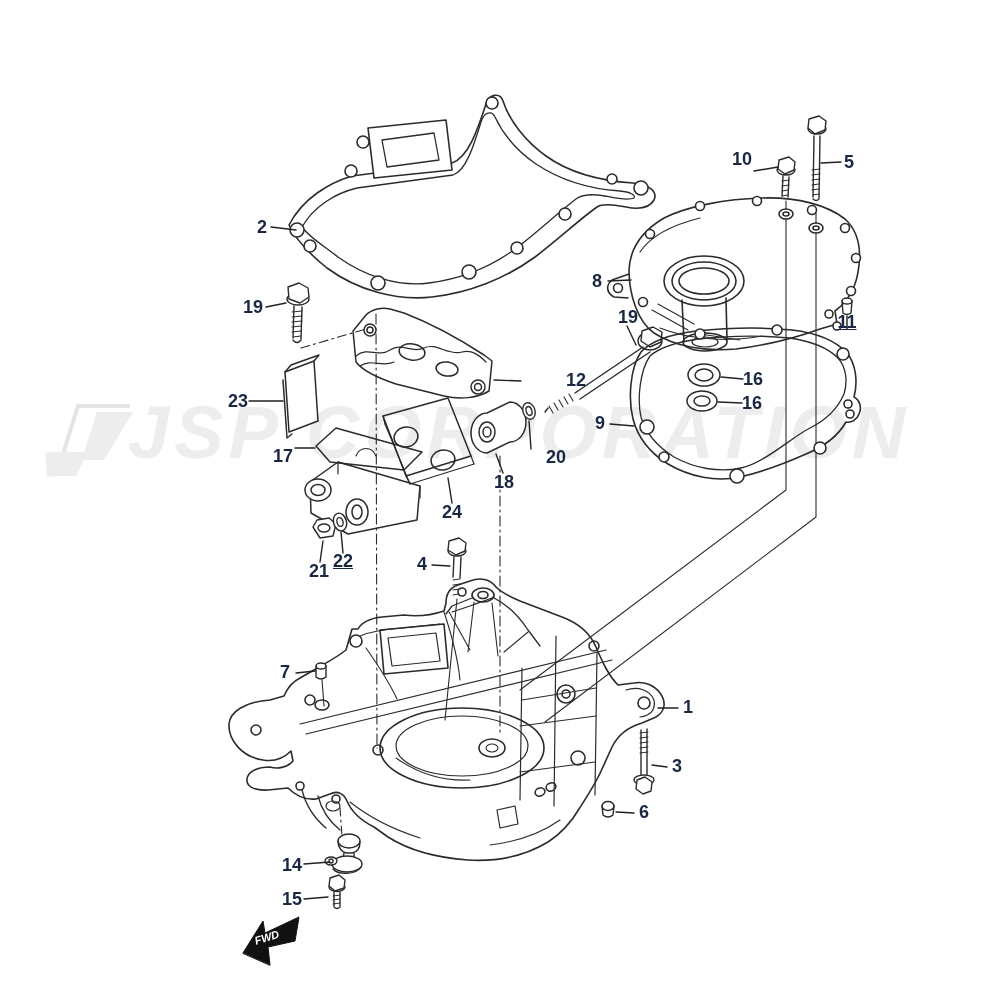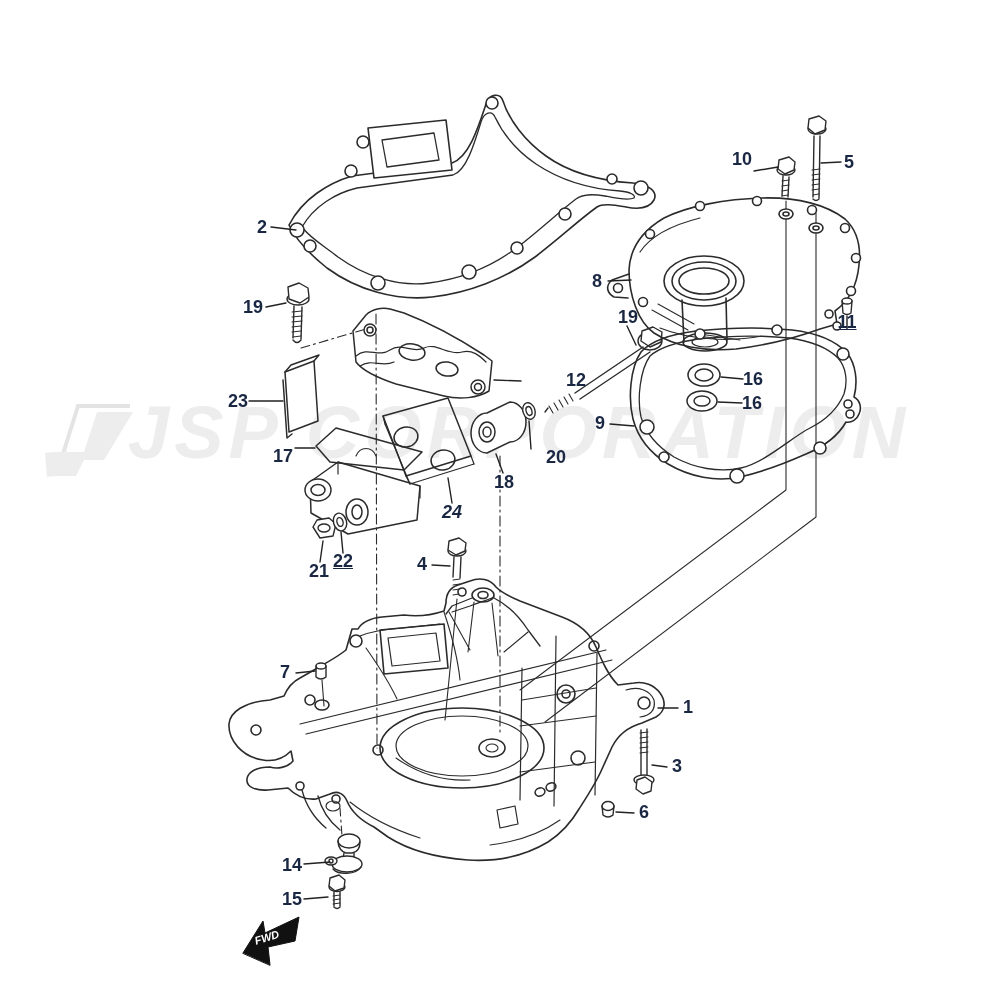--- a/index.html
+++ b/index.html
@@ -355,21 +355,21 @@
       <div class="callout" style="left: 628px; top: 317px; text-align: center;">19</div>
       <div class="callout" style="left: 847px; top: 322px; text-decoration: underline;">11</div>
       <div class="callout" style="left: 753px; top: 379px;">16</div>
       <div class="callout" style="left: 752px; top: 403px;">16</div>
       <div class="callout" style="left: 600px; top: 423px;">9</div>
       <div class="callout" style="left: 532px; top: 380px; margin-left: 44px;">12</div>
       <div class="callout" style="left: 238px; top: 401px;">23</div>
       <div class="callout" style="left: 556px; top: 457px;">20</div>
       <div class="callout" style="left: 283px; top: 456px;">17</div>
       <div class="callout" style="left: 504px; top: 482px;">18</div>
-      <div class="callout" style="left: 452px; top: 512px; font-style: italic;">24</div>
+      <div class="callout" style="left: 452px; top: 512px;">24</div>
       <div class="callout" style="left: 319px; top: 571px;">21</div>
       <div class="callout" style="left: 343px; top: 561px; text-decoration: underline;">22</div>
       <div class="callout" style="left: 422px; top: 564px;">4</div>
       <div class="callout" style="left: 285px; top: 672px;">7</div>
       <div class="callout" style="left: 688px; top: 707px;">1</div>
       <div class="callout" style="left: 677px; top: 766px;">3</div>
       <div class="callout" style="left: 644px; top: 812px;">6</div>
       <div class="callout" style="left: 292px; top: 865px;">14</div>
       <div class="callout" style="left: 292px; top: 899px;">15</div>
     </div>

